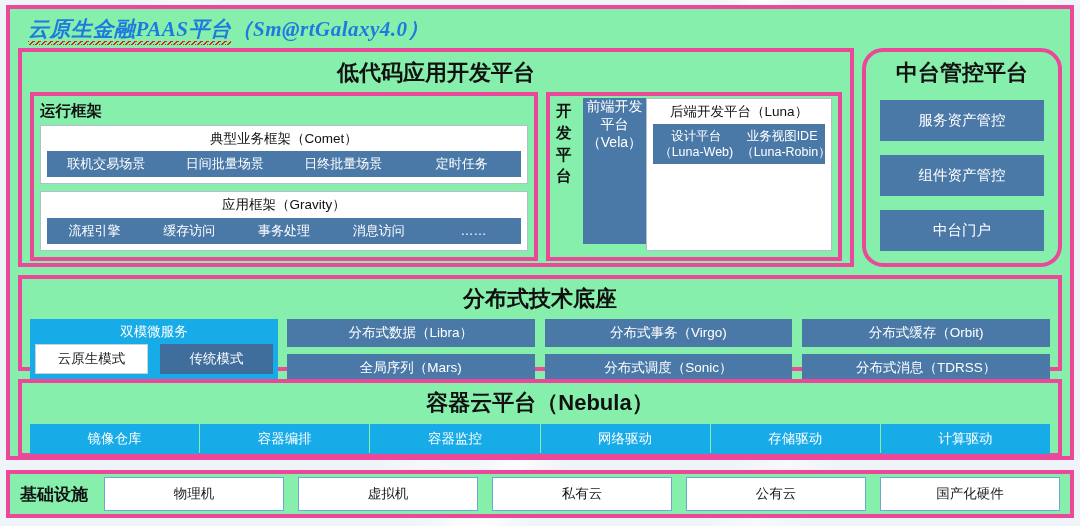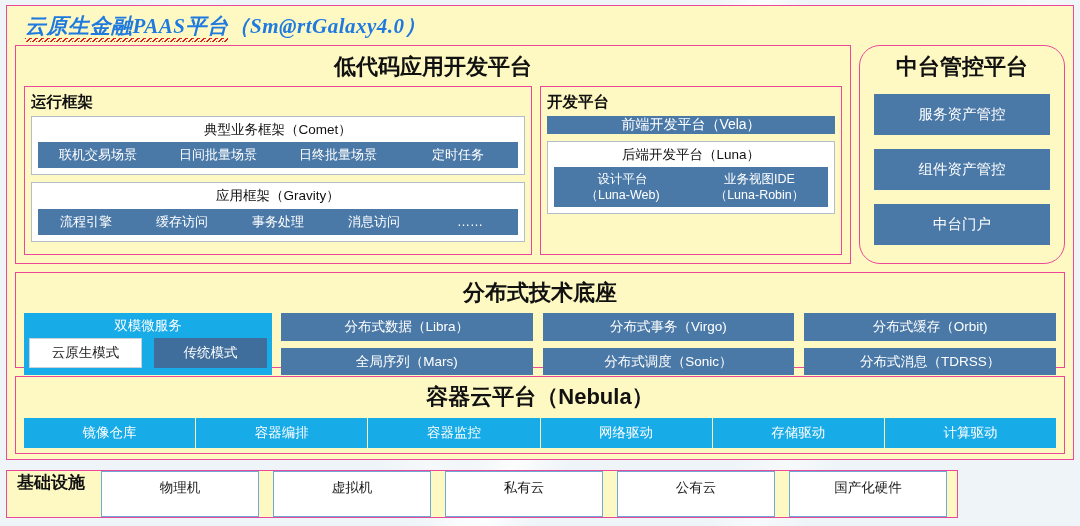--- a/index.html
+++ b/index.html
@@ -29,22 +29,22 @@
     background:
       linear-gradient(118deg, rgba(255,255,255,0) 52%, rgba(255,255,255,.85) 56%, rgba(255,255,255,0) 60%),
       linear-gradient(118deg, rgba(255,255,255,0) 72%, rgba(255,255,255,.55) 76%, rgba(255,255,255,0) 80%),
       linear-gradient(62deg, rgba(255,255,255,0) 30%, rgba(255,255,255,.45) 34%, rgba(255,255,255,0) 38%);
     pointer-events: none;
     z-index: 0;
   }
 
   
   .frame {
-    border: 1px solid #ec4899;
-    background: #fef9c3;
+    border: 4px solid #ec4899;
+    background: #86efac;
     position: relative;
     z-index: 1;
   }
 
   
   #main-frame {
     position: absolute;
     left: 6px;
     top: 5px;
     width: 1068px;
@@ -120,21 +120,21 @@
   #runtime-panel {
     flex: 0 0 508px;
     padding: 2px 6px 6px 6px;
     display: flex;
     flex-direction: column;
   }
   #devplat-panel {
     flex: 1;
     padding: 2px 6px 6px 6px;
     display: flex;
-    flex-direction: column;
+    flex-direction: row;
   }
 
   .white-box {
     border: 1px solid #b4bec8;
     background: #ffffff;
     padding: 2px 6px 6px 6px;
   }
 
   .chip-row {
     display: flex;
@@ -271,23 +271,24 @@
     padding: 6px 2px;
     line-height: 1.3;
     white-space: nowrap;
   }
 
   
   #infra-frame {
     position: absolute;
     left: 6px;
     top: 470px;
-    width: 952px;
+    width: 1068px;
     height: 48px;
     display: flex;
+    align-items: center;
     padding: 0 10px;
     gap: 14px;
   }
   #infra-label {
     font-weight: bold;
     font-size: 17px;
     color: #111;
     white-space: nowrap;
     padding-right: 2px;
   }

